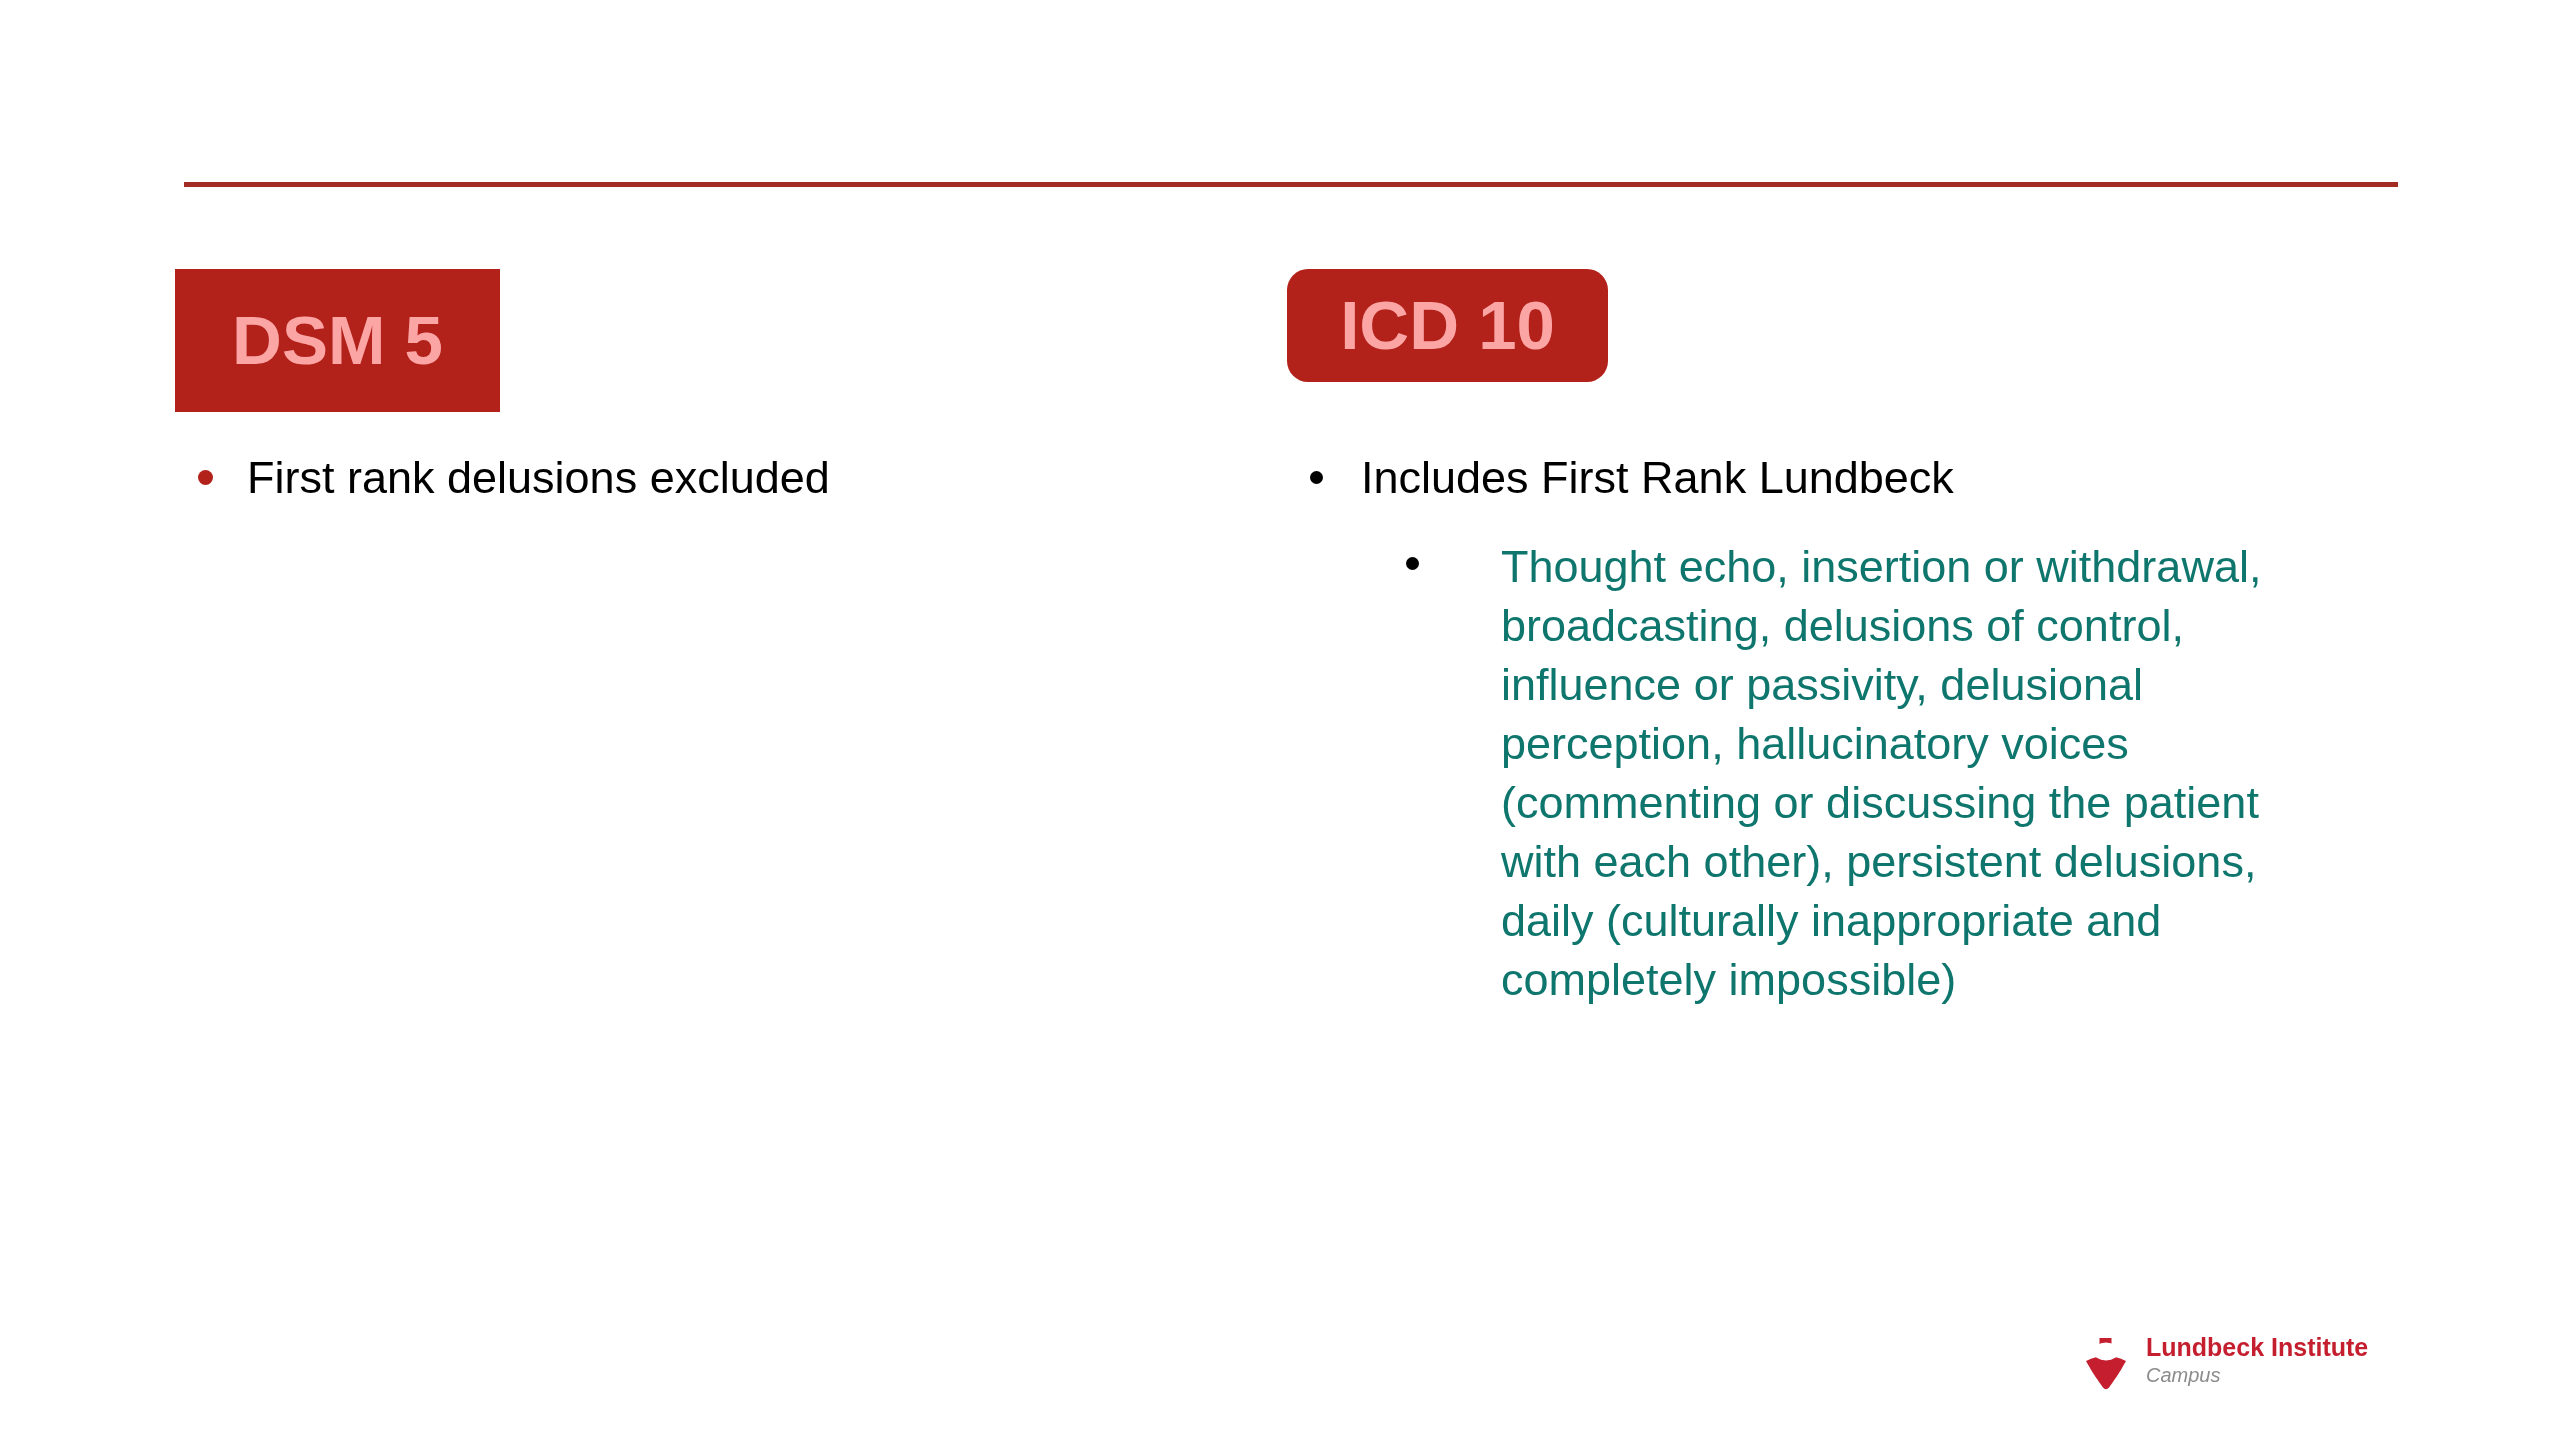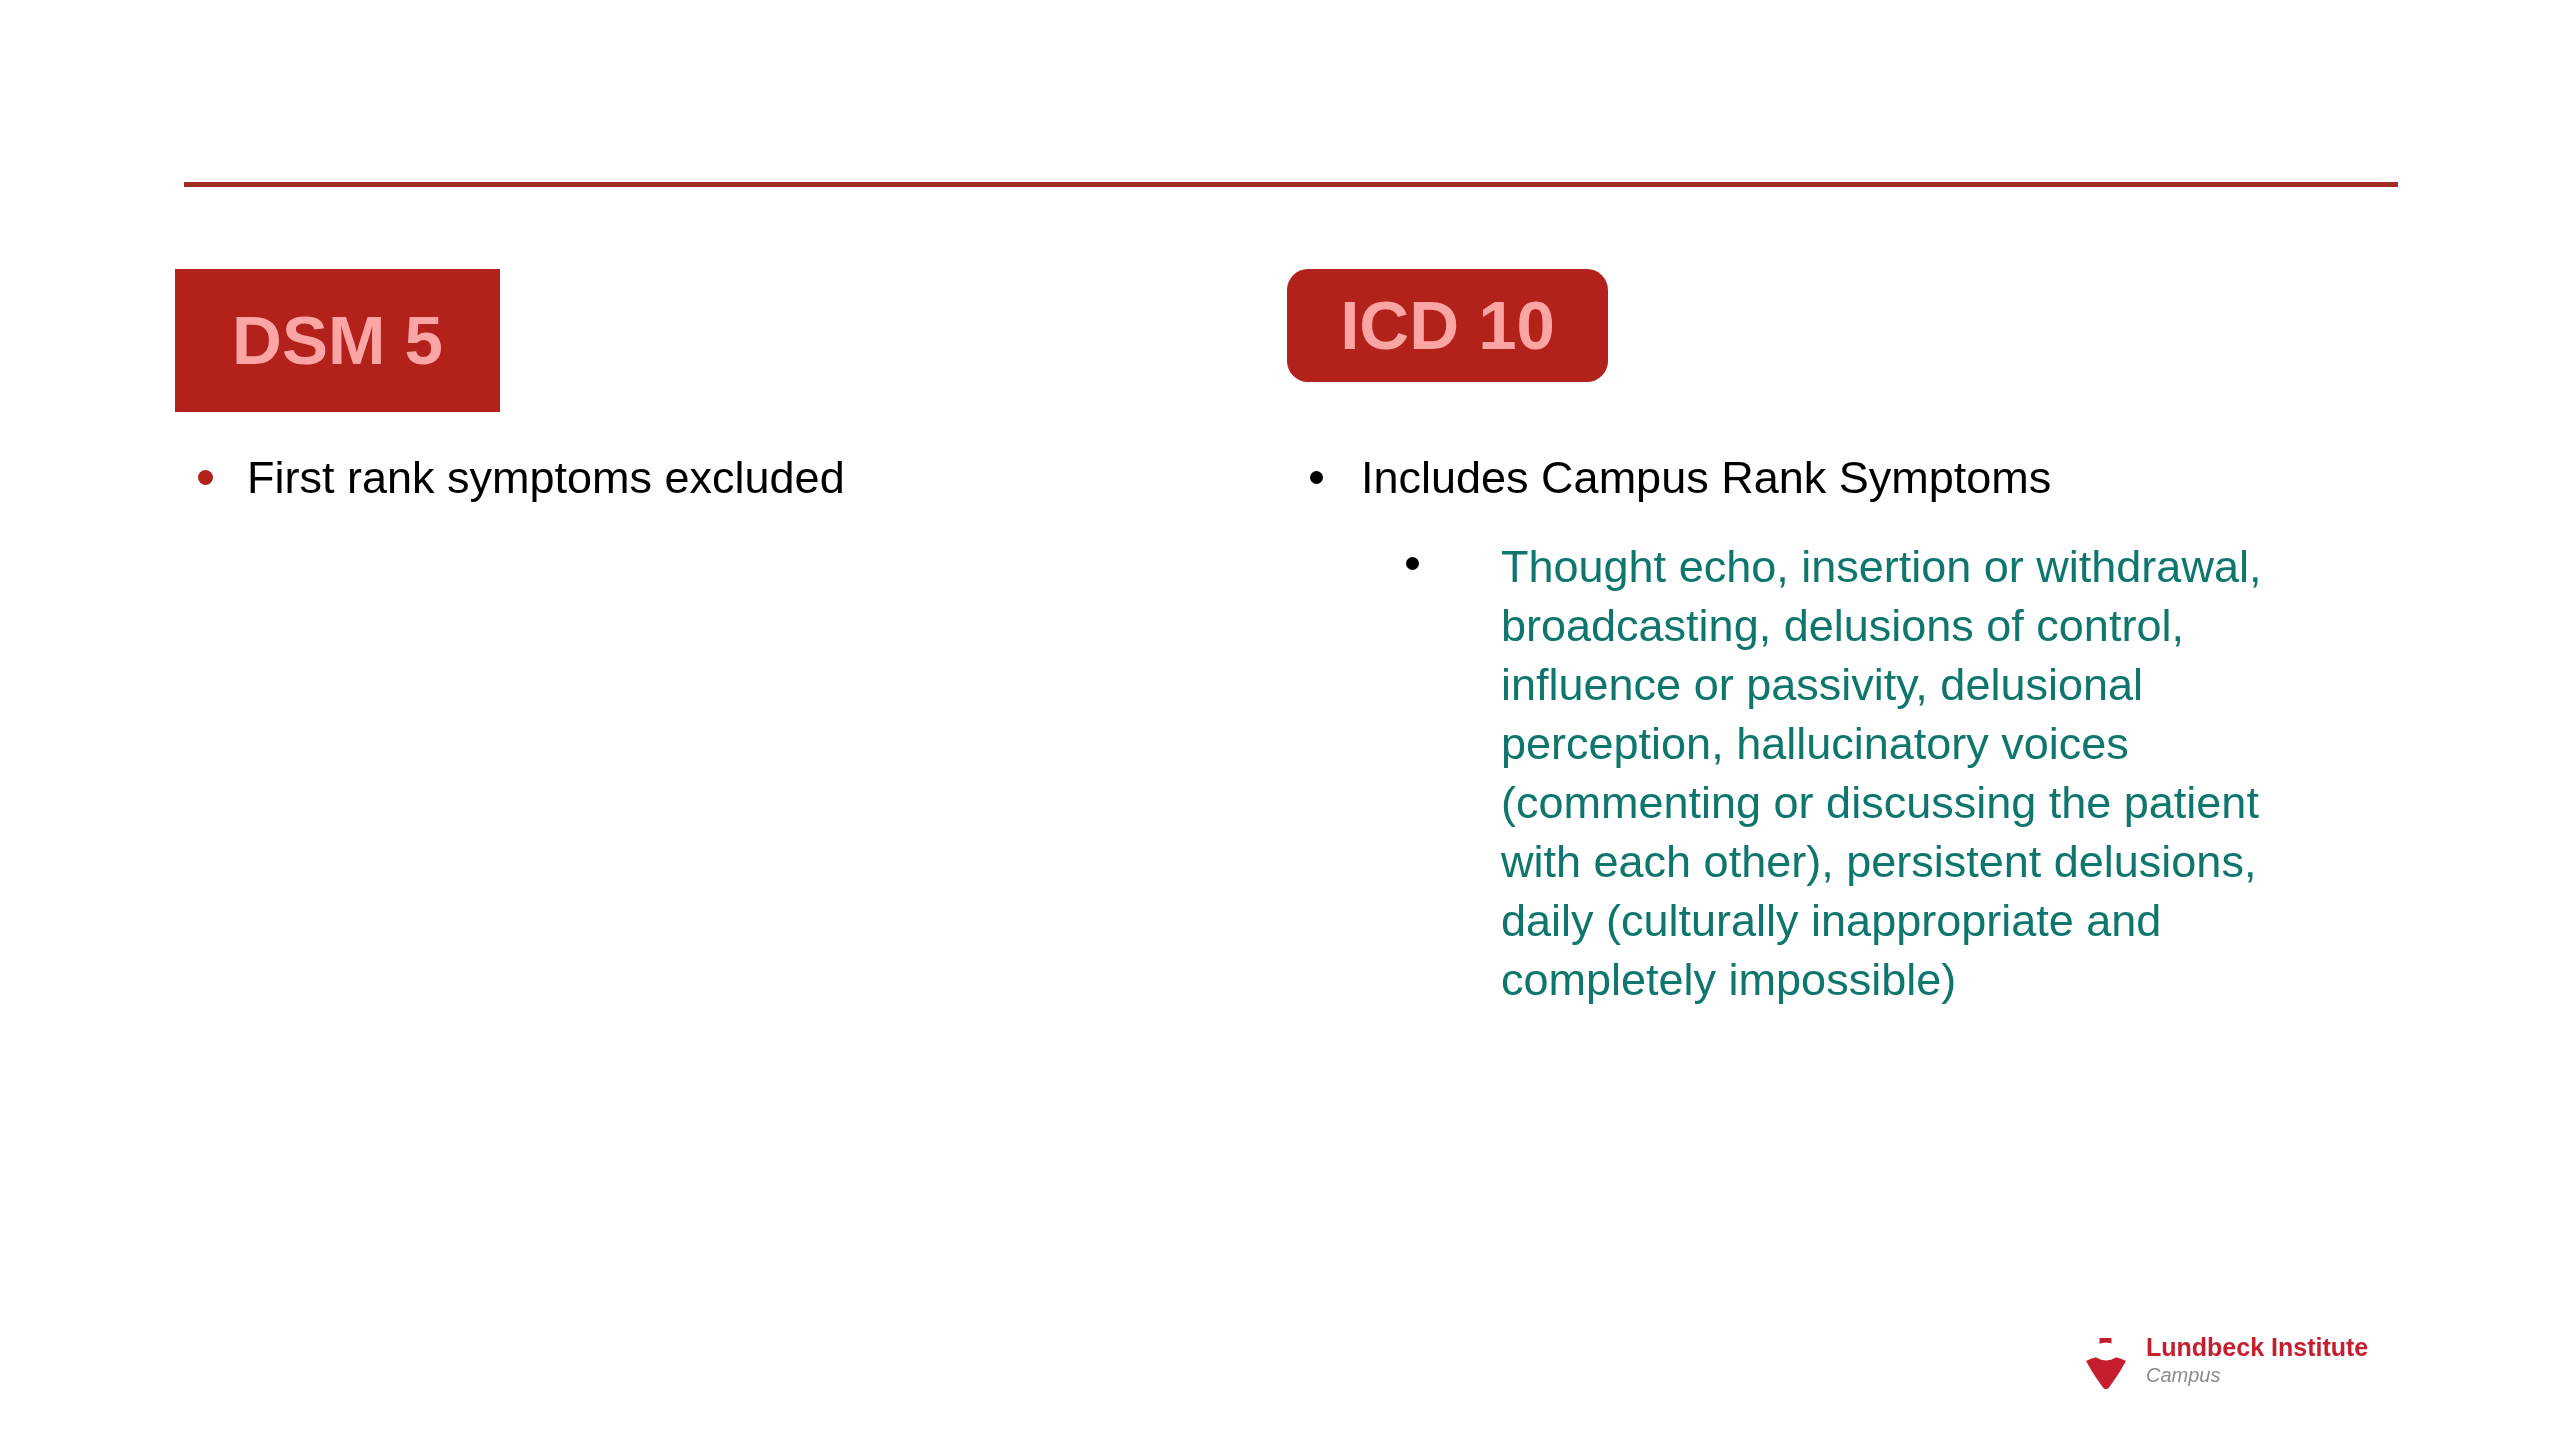--- a/index.html
+++ b/index.html
@@ -115,27 +115,27 @@
 <body>
 
 <div class="slide">
 
   <div class="title-rule"></div>
 
   <div class="header-box dsm">
     <span>DSM 5</span>
   </div>
   <span class="dot red"></span>
-  <div class="bullet-text dsm">First rank symptoms excluded</div>
+  <div class="bullet-text dsm">First rank delusions excluded</div>
 
   <div class="header-box icd">
     <span>ICD 10</span>
   </div>
   <span class="dot black1"></span>
-  <div class="bullet-text icd">Includes Campus Rank Symptoms</div>
+  <div class="bullet-text icd">Includes First Rank Lundbeck</div>
   <span class="dot black2"></span>
   <div class="sub-bullet-text">Thought echo, insertion or withdrawal,
 broadcasting, delusions of control,
 influence or passivity, delusional
 perception, hallucinatory voices
 (commenting or discussing the patient
 with each other), persistent delusions,
 daily (culturally inappropriate and
 completely impossible)</div>
 

